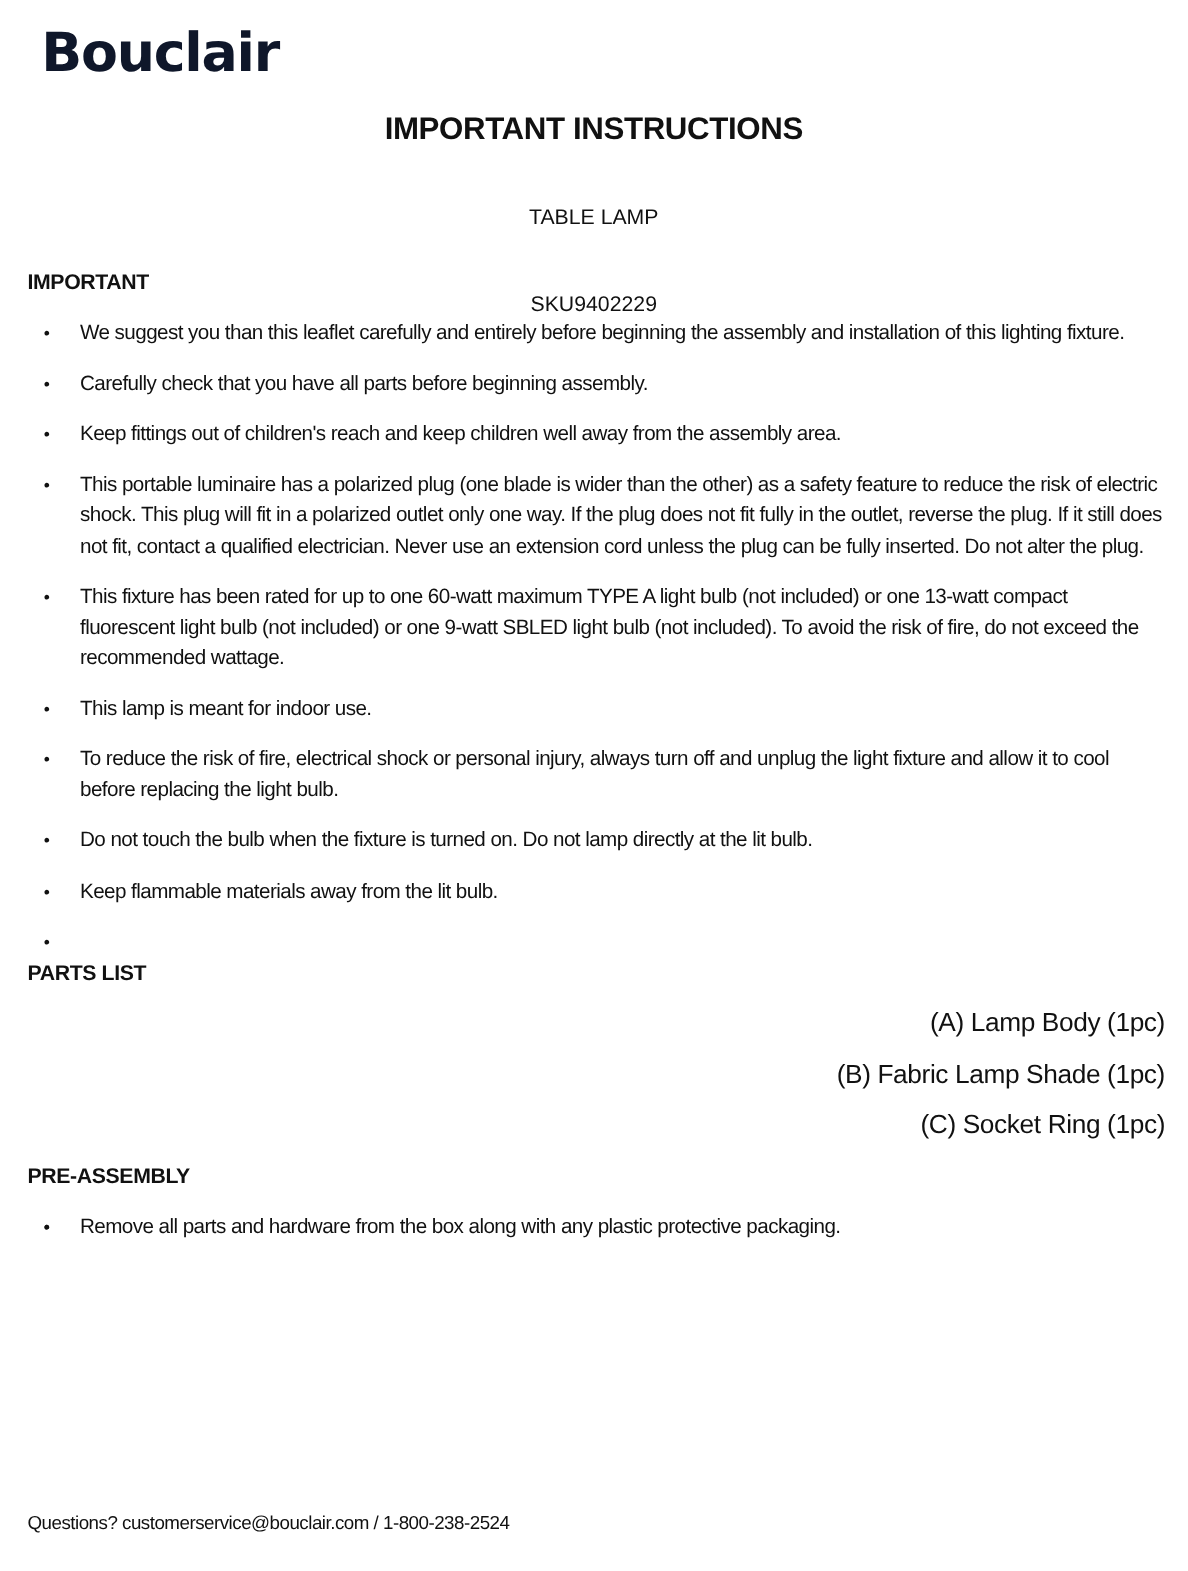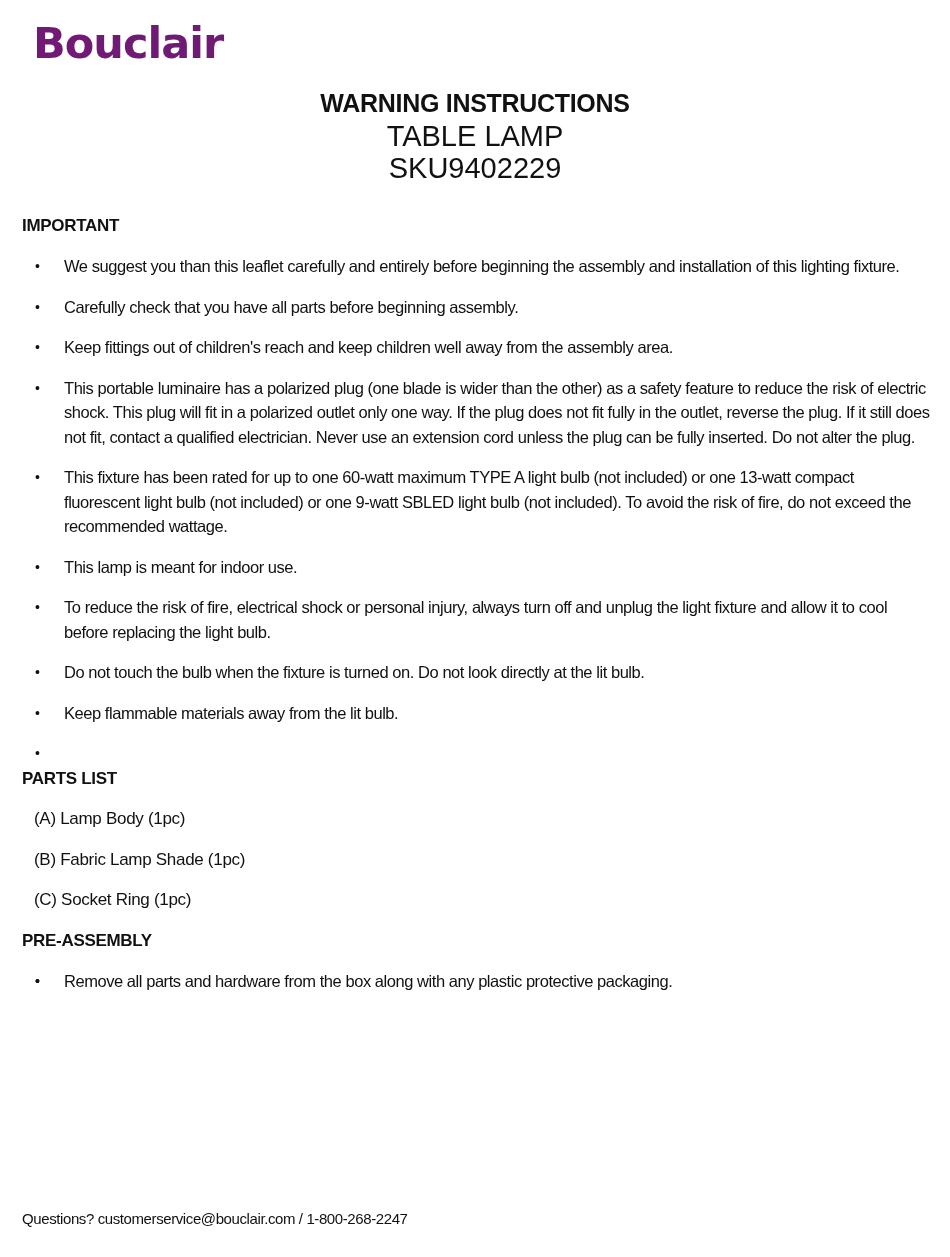--- a/index.html
+++ b/index.html
@@ -16,39 +16,40 @@
       font-family: "Liberation Sans", sans-serif;
     }
     .logo {
       position: absolute;
       left: 33px;
       top: 22px;
       font-family: "DejaVu Sans", sans-serif;
       font-weight: bold;
       font-size: 43px;
       letter-spacing: -1px;
-      color: #701a75;
+      color: #0f172a;
       line-height: 1;
     }
     .title-block {
       position: absolute;
       left: 0;
       top: 86px;
       width: 950px;
       text-align: center;
     }
     .title-main {
       font-weight: bold;
       font-size: 25px;
       line-height: 34px;
       letter-spacing: -0.3px;
     }
     .title-sub {
-      font-size: 29px;
+      font-size: 17px;
       line-height: 32px;
+      margin-top: 38px;
     }
     .content {
       position: absolute;
       left: 22px;
       top: 214px;
       width: 910px;
       font-size: 16.5px;
       letter-spacing: -0.45px;
     }
     .section-heading {
@@ -78,43 +79,44 @@
     ul.bullets li.empty {
       height: 24px;
     }
     .parts {
       margin-top: 16px;
       padding-left: 12px;
     }
     .parts .part {
       line-height: 24px;
       margin-bottom: 16.5px;
-      font-size: 17px;
+      font-size: 21px;
       letter-spacing: -0.3px;
+      text-align: right;
     }
     .sec-important { margin-top: 0; }
     .sec-warning { margin-top: 8px; }
     .sec-parts { margin-top: 2px; }
     .sec-preassembly { margin-top: 8px; }
     .footer {
       position: absolute;
       left: 22px;
       top: 1208px;
       font-size: 15px;
       letter-spacing: -0.4px;
       line-height: 22px;
     }
   </style>
 </head>
 <body>
 
 <div class="logo">Bouclair</div>
 
 <div class="title-block">
-  <div class="title-main">WARNING INSTRUCTIONS</div>
+  <div class="title-main">IMPORTANT INSTRUCTIONS</div>
   <div class="title-sub">TABLE LAMP</div>
   <div class="title-sub">SKU9402229</div>
 </div>
 
 <div class="content">
 
   <div class="sec-important">
     <h2 class="section-heading">IMPORTANT</h2>
     <ul class="bullets">
       <li><span class="bullet">•</span><span>We suggest you than this leaflet carefully and entirely before beginning the assembly and installation of this lighting fixture.</span></li>
@@ -122,21 +124,21 @@
       <li><span class="bullet">•</span><span>Keep fittings out of children's reach and keep children well away from the assembly area.</span></li>
       <li><span class="bullet">•</span><span>This portable luminaire has a polarized plug (one blade is wider than the other) as a safety feature to reduce the risk of electric shock. This plug will fit in a polarized outlet only one way. If the plug does not fit fully in the outlet, reverse the plug. If it still does not fit, contact a qualified electrician. Never use an extension cord unless the plug can be fully inserted. Do not alter the plug.</span></li>
       <li><span class="bullet">•</span><span>This fixture has been rated for up to one 60-watt maximum TYPE A light bulb (not included) or one 13-watt compact fluorescent light bulb (not included) or one 9-watt SBLED light bulb (not included). To avoid the risk of fire, do not exceed the recommended wattage.</span></li>
       <li><span class="bullet">•</span><span>This lamp is meant for indoor use.</span></li>
     </ul>
   </div>
 
   <div class="sec-warning">
     <ul class="bullets">
       <li><span class="bullet">•</span><span>To reduce the risk of fire, electrical shock or personal injury, always turn off and unplug the light fixture and allow it to cool before replacing the light bulb.</span></li>
-      <li><span class="bullet">•</span><span>Do not touch the bulb when the fixture is turned on. Do not look directly at the lit bulb.</span></li>
+      <li><span class="bullet">•</span><span>Do not touch the bulb when the fixture is turned on. Do not lamp directly at the lit bulb.</span></li>
       <li><span class="bullet">•</span><span>Keep flammable materials away from the lit bulb.</span></li>
       <li class="empty"><span class="bullet">•</span><span></span></li>
     </ul>
   </div>
 
   <div class="sec-parts">
     <h2 class="section-heading">PARTS LIST</h2>
     <div class="parts">
       <div class="part">(A) Lamp Body (1pc)</div>
       <div class="part">(B) Fabric Lamp Shade (1pc)</div>
@@ -147,13 +149,13 @@
   <div class="sec-preassembly">
     <h2 class="section-heading">PRE-ASSEMBLY</h2>
     <ul class="bullets">
       <li><span class="bullet">•</span></li>
       <li><span class="bullet">•</span><span>Remove all parts and hardware from the box along with any plastic protective packaging.</span></li>
     </ul>
   </div>
 
 </div>
 
-<div class="footer">Questions? customerservice@bouclair.com / 1-800-268-2247</div>
+<div class="footer">Questions? customerservice@bouclair.com / 1-800-238-2524</div>
 
 </body></html>

